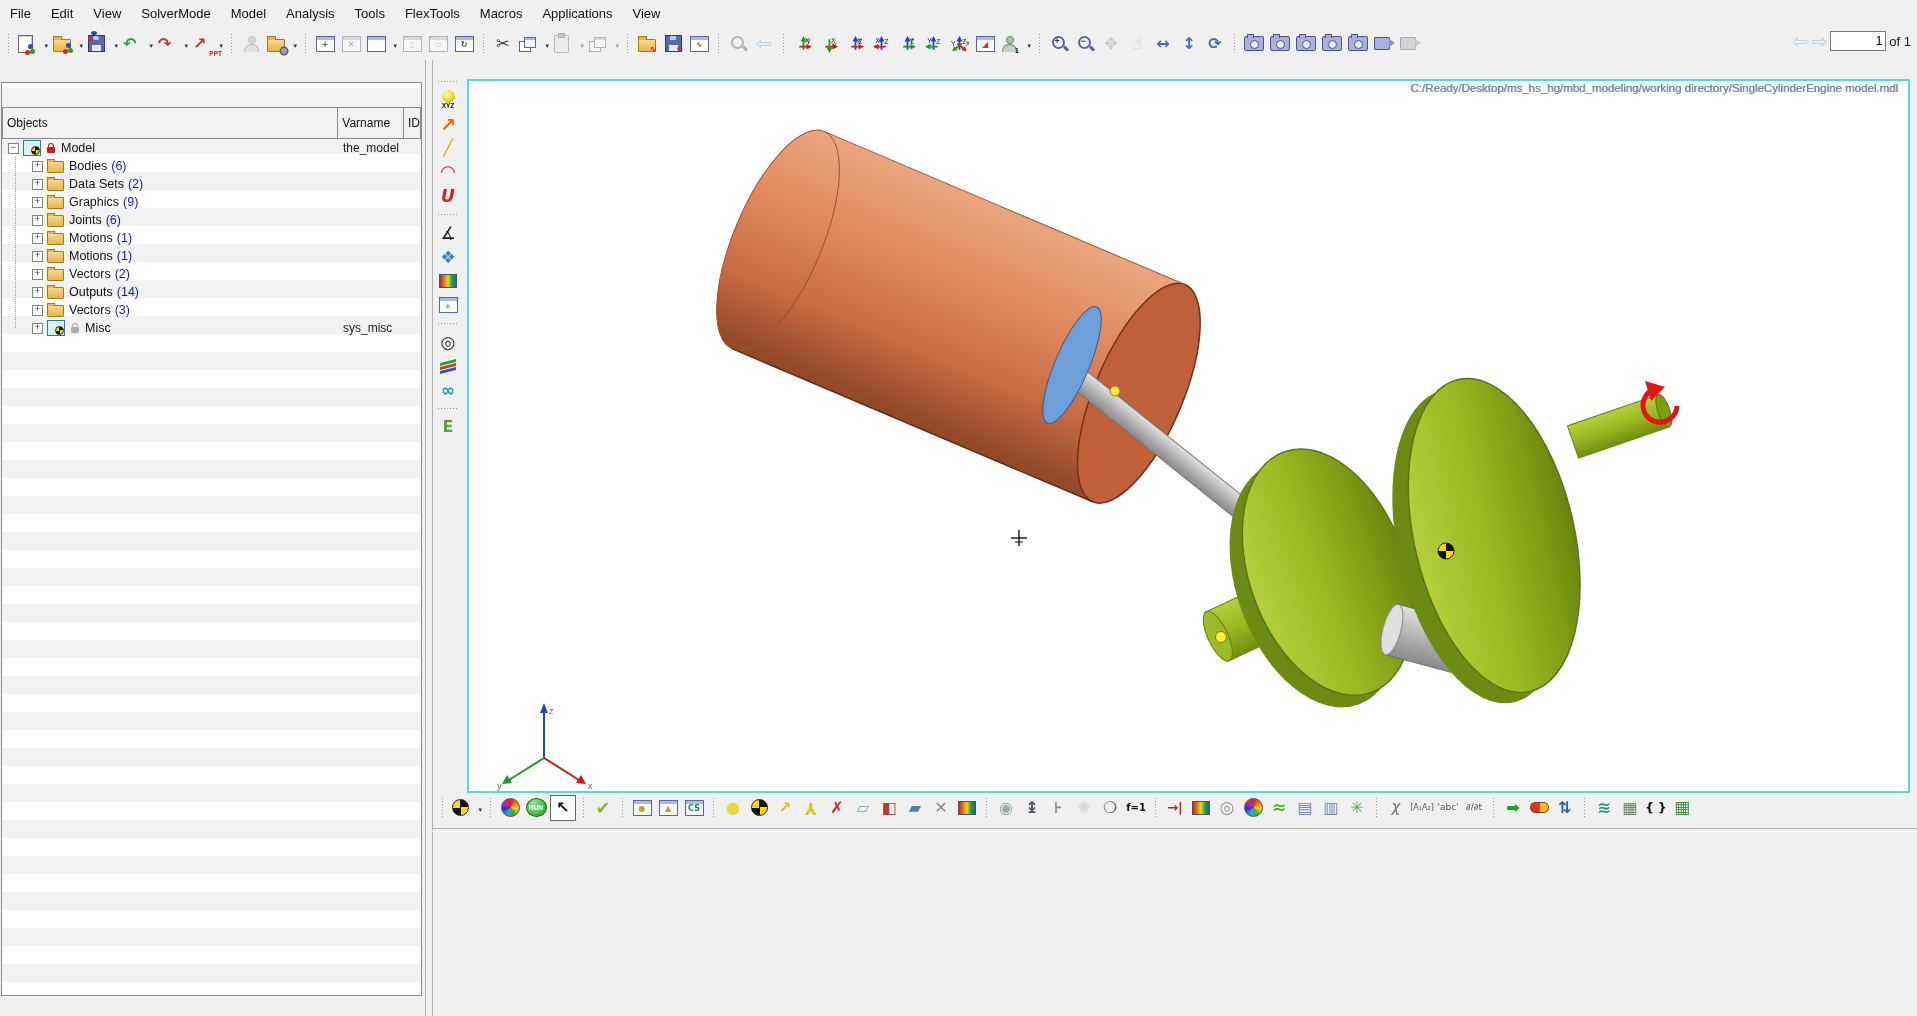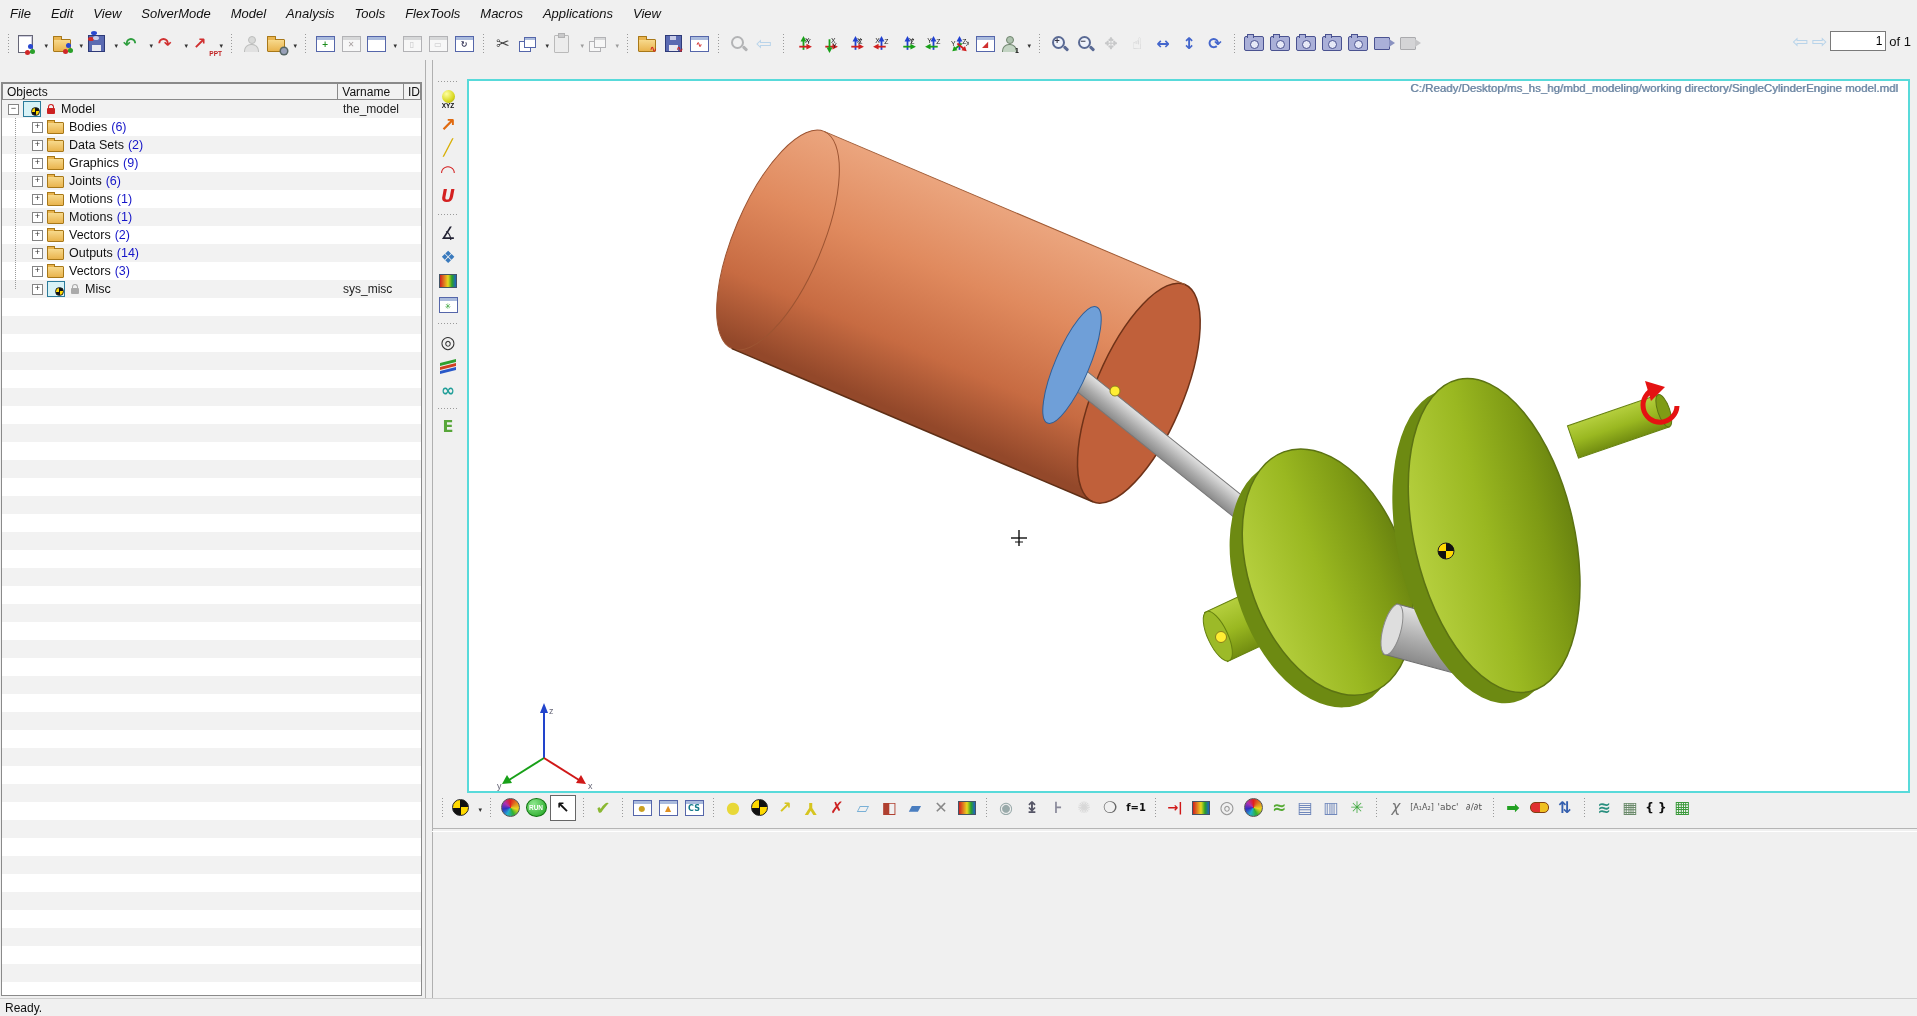--- a/index.html
+++ b/index.html
@@ -1,20 +1,20 @@
 <!DOCTYPE html>
 <html><head>
 <meta charset="utf-8">
 <style>
   html,body{margin:0;padding:0;background:#d8d8d8;}
   .app{position:relative;width:1917px;height:1016px;background:#f0f0f0;overflow:hidden;
        font-family:"Liberation Sans","DejaVu Sans",sans-serif;font-size:13px;color:#111;}
   
   .menubar{position:absolute;left:0;top:0;right:0;height:27px;display:flex;align-items:center;background:#f0f0f0;}
-  .menu-item{padding:4px 10px;cursor:default;font-style:italic;}
+  .menu-item{padding:4px 10px;cursor:default;}
   
   .toolbar{position:absolute;left:0;top:27px;right:0;height:33px;display:flex;align-items:center;background:#f0f0f0;padding-left:2px;}
   .tbi{position:relative;display:inline-flex;align-items:center;justify-content:center;width:24px;height:24px;margin:0 1px;flex:none;}
   .tbi.hasdd{width:31px;justify-content:flex-start;padding-left:2px;}
   .tbi .dd{position:absolute;right:1px;bottom:6px;font-size:7px;color:#333;}
   .tbi .g{font-size:16px;line-height:1;font-family:"DejaVu Sans",sans-serif;}
   .tbi .lbl{position:absolute;bottom:-1px;right:2px;font-size:6.5px;font-weight:bold;color:#c02020;}
   .tbi.dis{filter:grayscale(.9) opacity(.45);}
   .tbi.sel{border:1px solid #666;background:#fff;}
   .tsep{flex:none;width:5px;height:20px;margin:0 4px;background:repeating-linear-gradient(180deg,#9a9a9a 0 1px,transparent 1px 3px);background-size:1px 100%;background-repeat:no-repeat;background-position:center;}
@@ -68,21 +68,21 @@
   .ic-springs::after{content:"";position:absolute;left:0;top:6px;width:16px;height:3px;background:#d04020;transform:skewY(-14deg);}
   .ic-springs .ov{position:absolute;left:0;top:10px;width:16px;height:3px;background:#2858c8;transform:skewY(-14deg);font-size:0;}
   .axsvg{display:block;}
   
   .panel{position:absolute;left:0;top:60px;width:425px;height:937px;background:#f0f0f0;}
   .tabbar{height:22px;display:flex;align-items:flex-end;}
   .tab{display:inline-flex;align-items:center;gap:8px;background:#fff;border:1px solid #9a9a9a;border-bottom:none;padding:2px 7px 3px 7px;font-size:12.5px;}
   .tab .x{font-size:11px;color:#333;font-family:"DejaVu Sans",sans-serif;}
   .ptable{position:absolute;left:1px;top:22px;right:3px;bottom:1px;border:1px solid #8a8a8a;background:
           repeating-linear-gradient(180deg,#f2f2f2 0 18px,#ffffff 18px 36px);background-position:0 17px;}
-  .phead{display:flex;height:17px;background:#f0f0f0;}
+  .phead{display:flex;height:32px;background:#f0f0f0;margin-top:24px;}
   .hbtn{border:1px solid #8a8a8a;border-left:none;background:#f2f2f2;font-size:12px;display:flex;align-items:center;padding:0 4px;box-sizing:border-box;}
   .hbtn:first-child{border-left:1px solid #8a8a8a;}
   .tree{position:relative;}
   .trow{position:relative;height:18px;display:flex;align-items:center;font-size:12.5px;}
   .exp{flex:none;width:9px;height:9px;border:1px solid #848484;background:#fff;font-size:9px;line-height:7px;text-align:center;margin-right:4px;color:#333;}
   .ic-model{flex:none;width:16px;height:14px;background:#d8f2f6;border:1px solid #2a7a9a;position:relative;margin-right:4px;}
   .ic-model::after{content:"";position:absolute;right:0px;bottom:0px;width:9px;height:9px;border-radius:50%;border:1px solid #222;box-sizing:border-box;background:conic-gradient(#111 0 90deg,#ffd900 90deg 180deg,#111 180deg 270deg,#ffd900 270deg);}
   .tfolder{flex:none;width:15px;height:10px;background:linear-gradient(#f7d98c,#e9b44e);border:1px solid #a87818;border-radius:1px;position:relative;margin:2px 5px 0 0;}
   .tfolder::before{content:"";position:absolute;top:-3px;left:-1px;width:6px;height:2px;background:#e9b44e;border:1px solid #a87818;border-bottom:none;}
   .lock{flex:none;width:8px;height:6px;border-radius:1px;position:relative;margin:3px 6px 0 2px;}
@@ -742,16 +742,13 @@
       </span>
       <span class="tbi">
         <span class="g" style="color:#111;font-weight:bold;font-size:12px;">{ }</span>
       </span>
       <span class="tbi">
         <span class="g" style="color:#3a9a3a;font-size:17px;">▦</span>
       </span>
     </div>
   <div class="hdivider"></div>
 
-  <div class="statusbar">
-    <span>Ready.</span>
-  </div>
 </div>
 
 </body></html>

